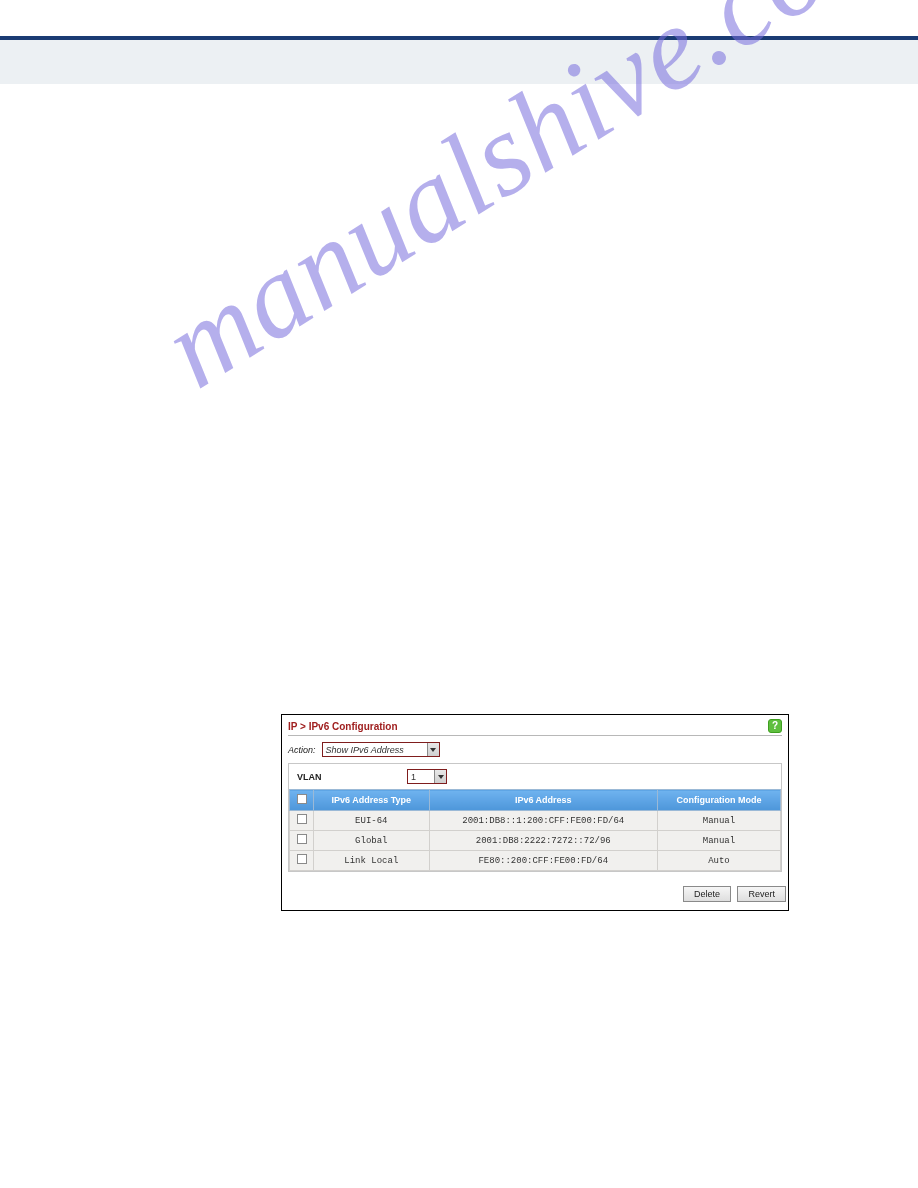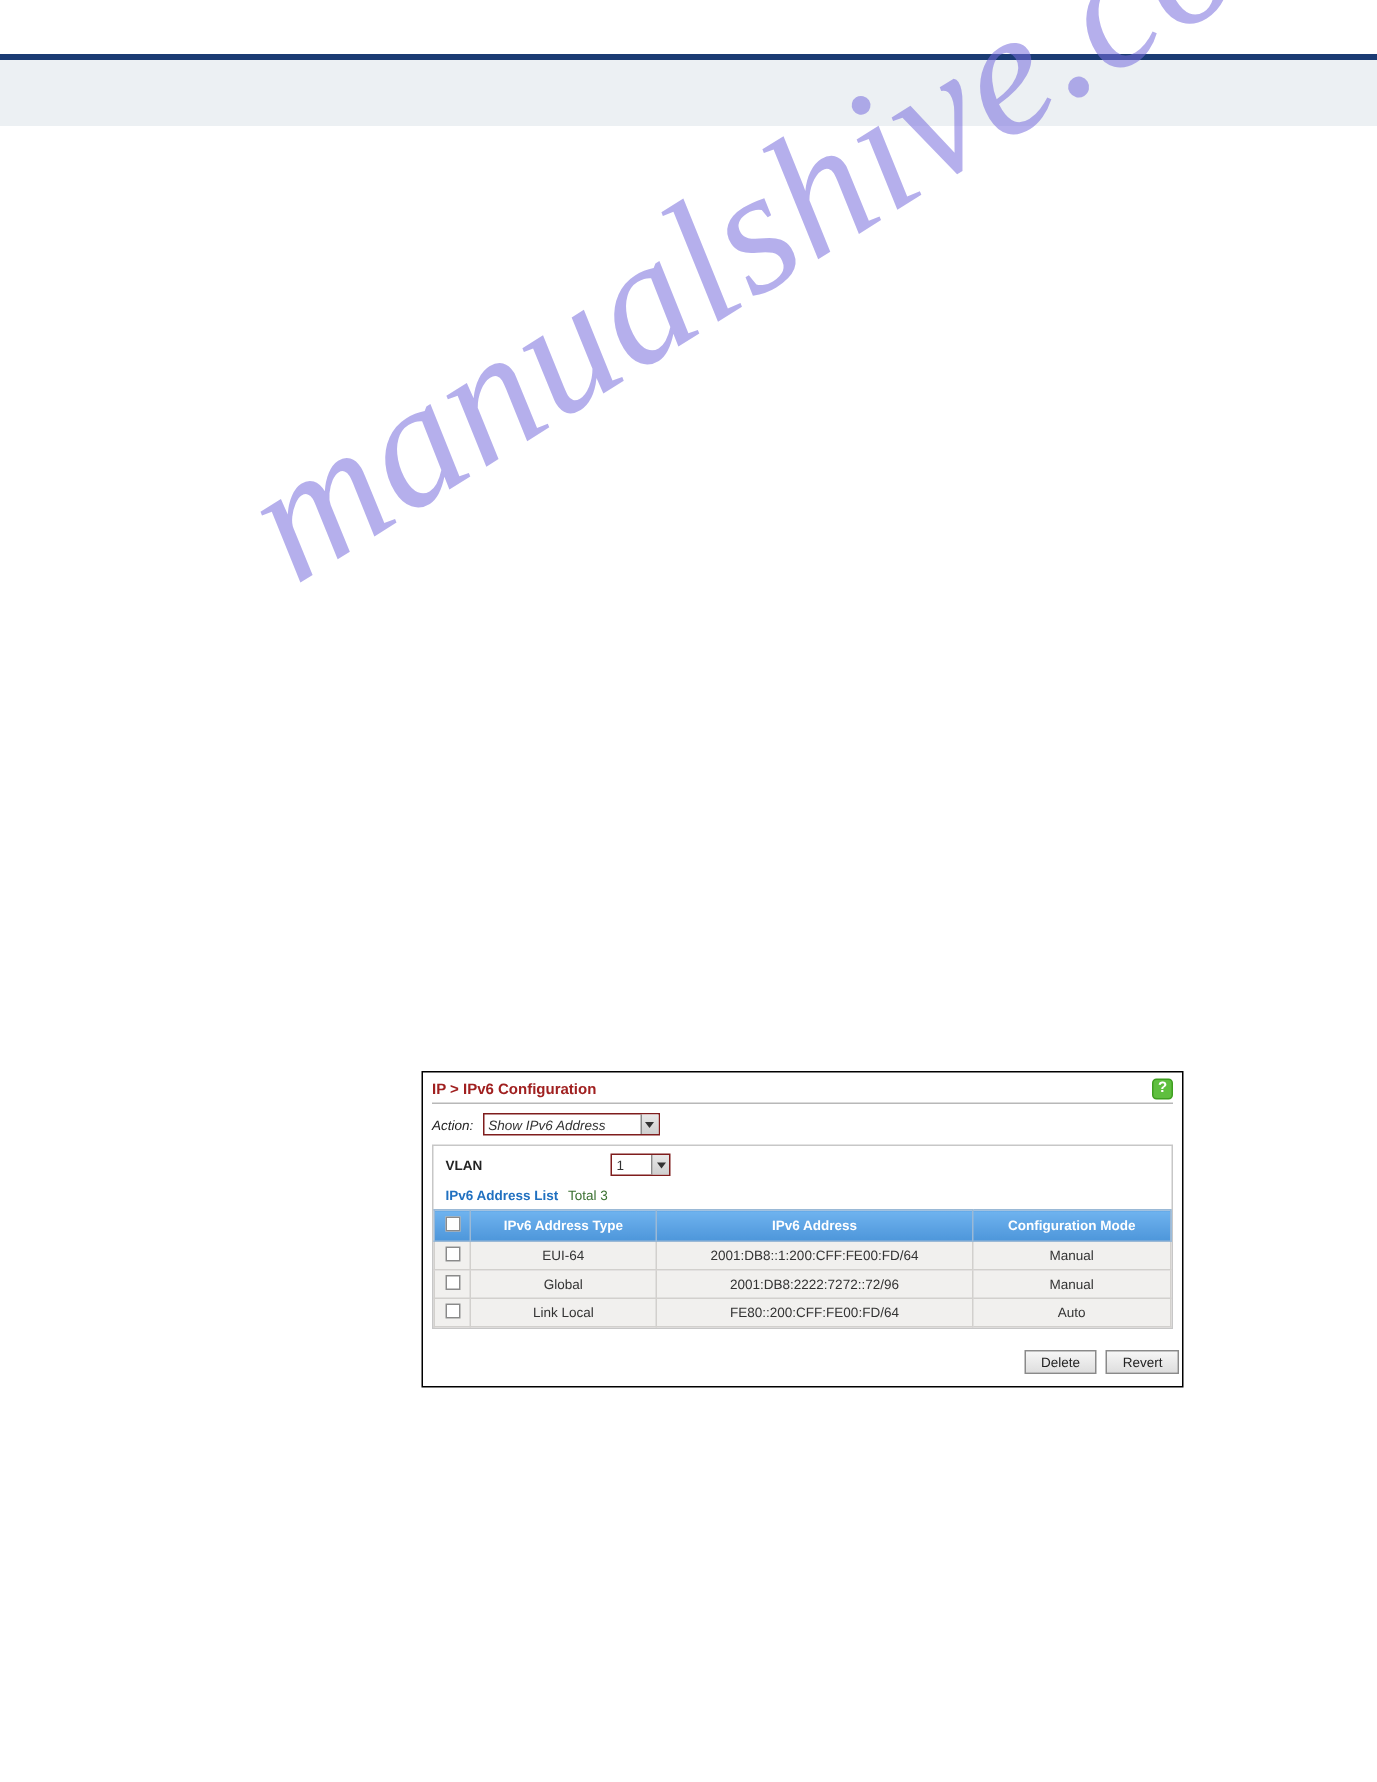--- a/index.html
+++ b/index.html
@@ -139,20 +139,21 @@
     border: 1px solid #9bb9d6;
   }
   table.addr th.chkcol { width: 24px; }
   table.addr td {
     background: #f1f0ee;
     border: 1px solid #d2d0cd;
     text-align: center;
     padding: 3px 2px;
     font-size: 9px;
     color: #333;
+    font-family: Liberation Mono, monospace;
   }
   table.addr td.chkcell { width: 24px; }
   .chk {
     width: 10px; height: 10px;
     border: 1px solid #8a8a8a;
     background: #fff;
     display: inline-block;
   }
   .btn-row {
     text-align: right;
@@ -193,24 +194,20 @@
 
   <div class="inner-box">
     <div class="vlan-row">
       <span class="label">VLAN</span>
       <span class="select-box" style="width:40px">
         <span>1</span>
         <span class="knob"></span>
       </span>
     </div>
 
-    <div class="list-title">
-      <span class="ltitle">IPv6 Address List</span>
-      <span class="total">Total 3</span>
-    </div>
 
     <table class="addr">
       <thead>
         <tr>
           <th class="chkcol">
             <span class="chk"></span>
           </th>
           <th>IPv6 Address Type</th>
           <th>IPv6 Address</th>
           <th>Configuration Mode</th>

